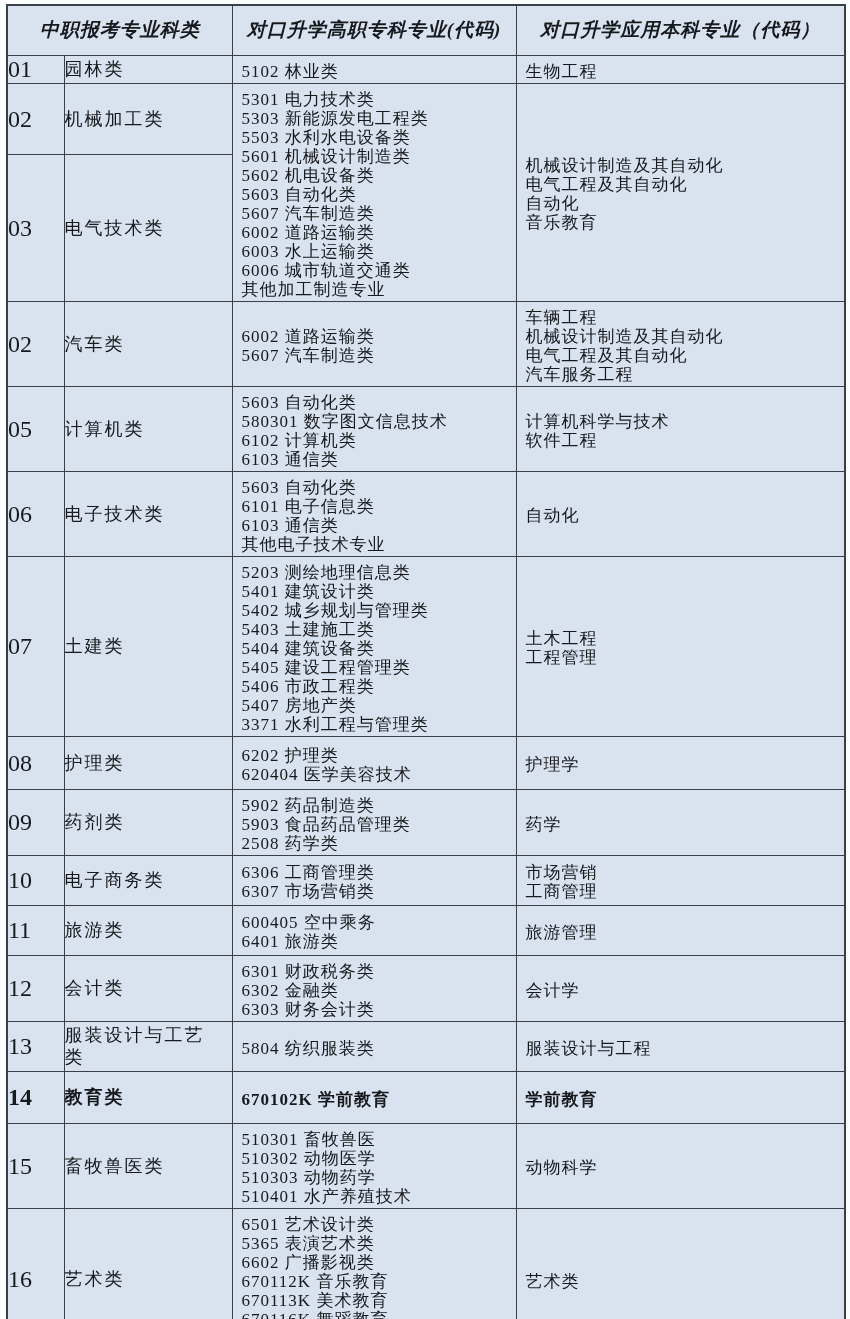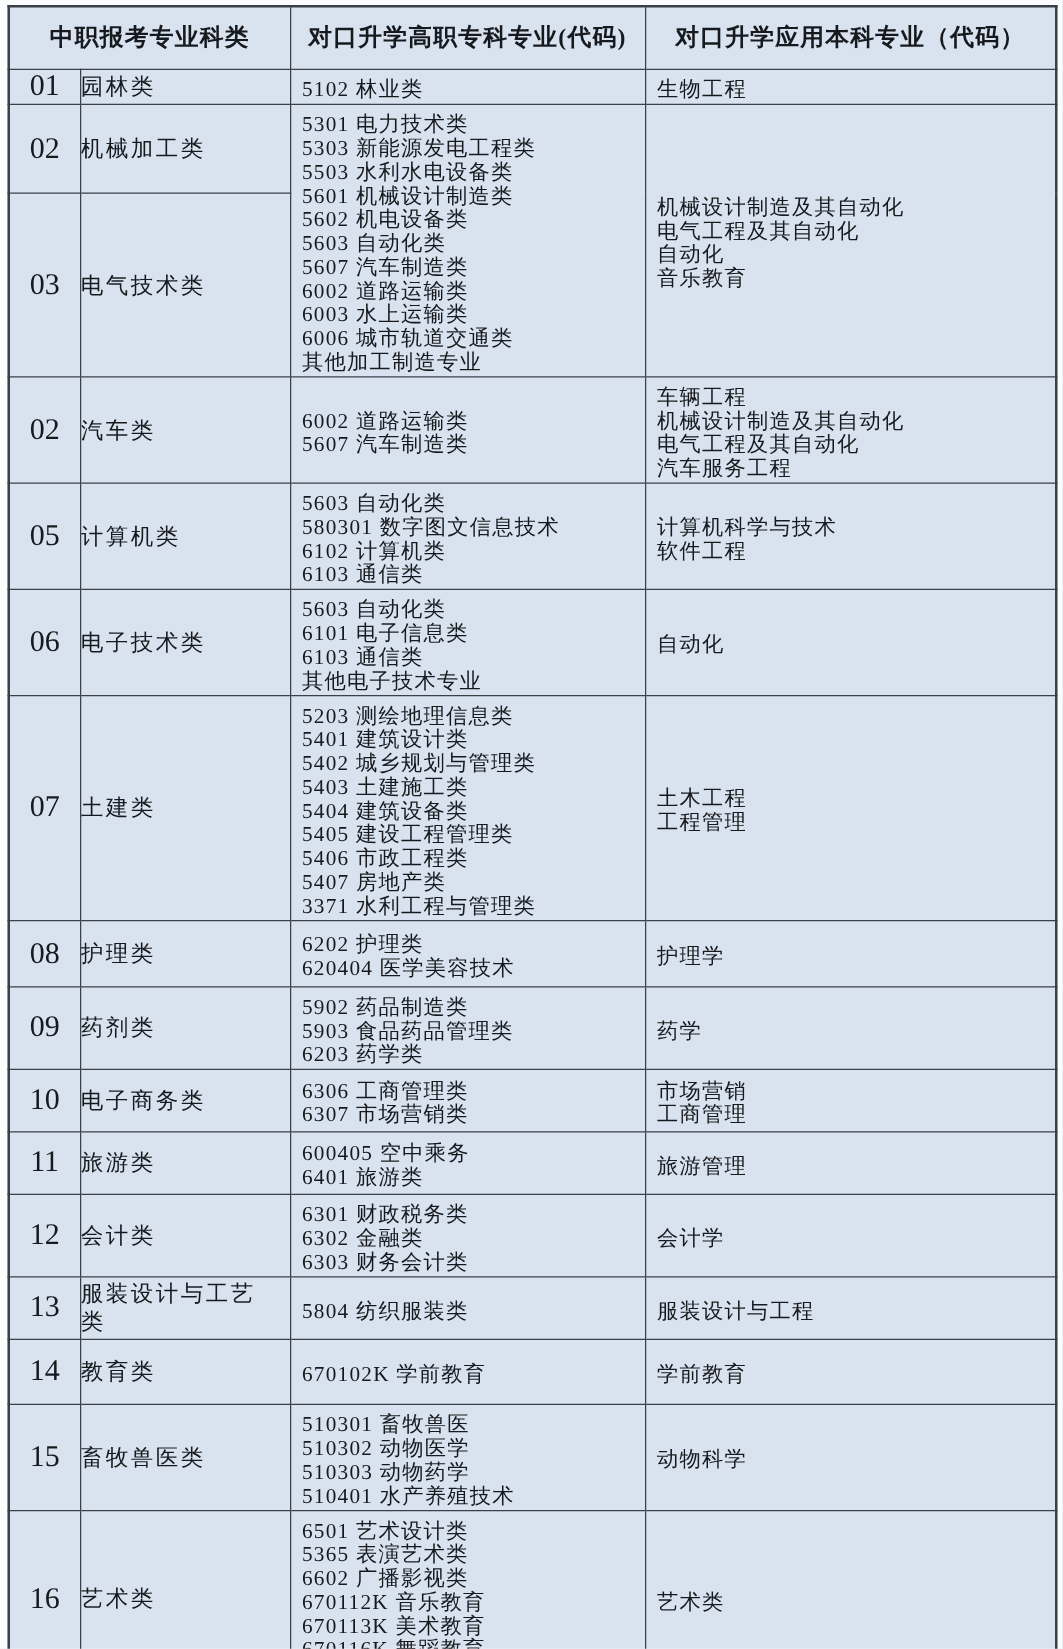--- a/index.html
+++ b/index.html
@@ -23,31 +23,30 @@
     margin:4px 0 0 6px;
     background:var(--cell-bg);
     border:2px solid var(--border);
   }
   th,td{
     border:1px solid var(--border);
     vertical-align:middle;
     padding:0;
     overflow:hidden;
   }
-  thead tr{height:50px;}
+  thead tr{height:50px;font-style:italic;}
   th{
     font-size:19px;
     font-weight:bold;
     text-align:center;
     letter-spacing:1px;
     white-space:nowrap;
   }
   td.col-no{
     font-size:24px;
-    text-align:center;
     line-height:1;
     letter-spacing:0;
   }
   td.col-cat{
     font-size:18px;
     padding:2px 2px 2px 0;
     letter-spacing:2px;
     white-space:pre-line;
     line-height:22px;
   }
@@ -187,21 +186,21 @@
           <td class="col-bachelor" rowspan="1">
             <div class="major-line">护理学</div>
           </td>
         </tr>
         <tr class="" style="height: 59px;">
           <td class="col-no">09</td>
           <td class="col-cat">药剂类</td>
           <td class="col-college" rowspan="1">
             <div class="major-line">5902 药品制造类</div>
             <div class="major-line">5903 食品药品管理类</div>
-            <div class="major-line">6203 药学类</div>
+            <div class="major-line">2508 药学类</div>
           </td>
           <td class="col-bachelor" rowspan="1">
             <div class="major-line">药学</div>
           </td>
         </tr>
         <tr class="" style="height: 50px;">
           <td class="col-no">10</td>
           <td class="col-cat">电子商务类</td>
           <td class="col-college" rowspan="1">
             <div class="major-line">6306 工商管理类</div>
@@ -239,21 +238,21 @@
           <td class="col-no">13</td>
           <td class="col-cat">服装设计与工艺
 类</td>
           <td class="col-college" rowspan="1">
             <div class="major-line">5804 纺织服装类</div>
           </td>
           <td class="col-bachelor" rowspan="1">
             <div class="major-line">服装设计与工程</div>
           </td>
         </tr>
-        <tr class="" style="height: 52px;">
+        <tr class="" style="height: 52px; font-weight: bold;">
           <td class="col-no">14</td>
           <td class="col-cat">教育类</td>
           <td class="col-college" rowspan="1">
             <div class="major-line">670102K 学前教育</div>
           </td>
           <td class="col-bachelor" rowspan="1">
             <div class="major-line">学前教育</div>
           </td>
         </tr>
         <tr class="" style="height: 84px;">

